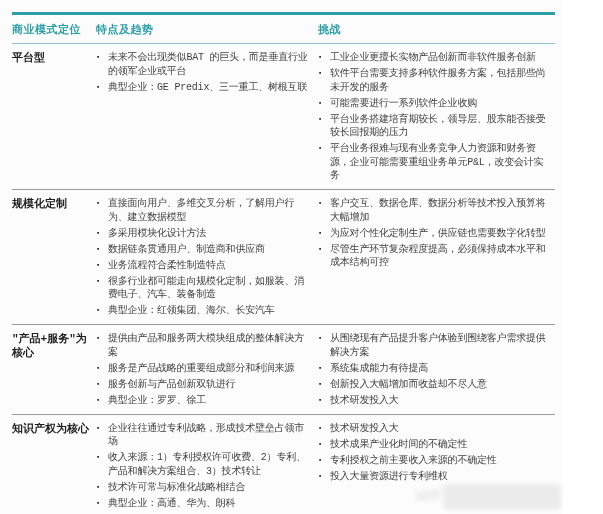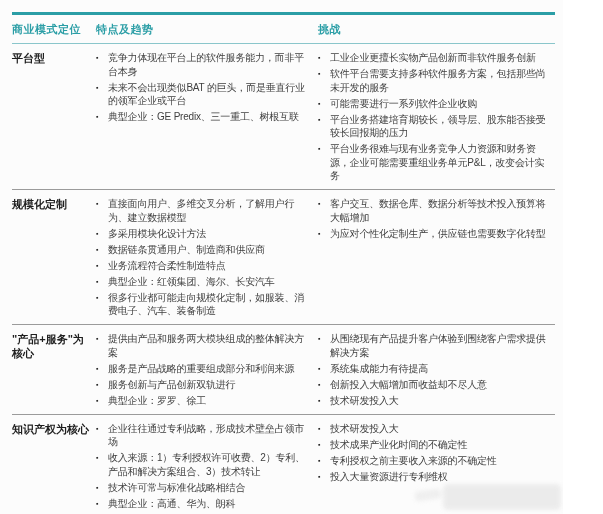--- a/index.html
+++ b/index.html
@@ -1,21 +1,21 @@
 <!DOCTYPE html>
 <html><head>
 <meta charset="utf-8">
 <style>
   * { box-sizing: border-box; }
   html,body { margin:0; padding:0; background:#ffffff; }
   .page {
     position:relative;
     width:563px; height:514px;
     background:#fcfcfc;
-    font-family:Liberation Sans, sans-serif;
+    font-family:Liberation Mono, monospace;
     padding:12px 8px 0 12px;
     overflow:hidden;
     color:#3f3f3f;
   }
   .accent-bar { height:3px; background:#2b9ea6; }
   .grid-row {
     display:grid;
     grid-template-columns:84px 222px 1fr;
   }
   .header-row { padding:7px 0 6px 0; border-bottom:1px solid #8ac6cb; }
@@ -60,24 +60,20 @@
     <div class="header-cell">特点及趋势</div>
     <div class="header-cell">挑战</div>
   </div>
 
   <div>
       <div class="grid-row section-row">
         <div class="section-label">平台型</div>
         <ul class="bullet-list">
           <li class="bullet-item">
             <span class="bullet">▪</span>
-            <span class="txt">竞争力体现在平台上的软件服务能力，而非平台本身</span>
-          </li>
-          <li class="bullet-item">
-            <span class="bullet">▪</span>
             <span class="txt">未来不会出现类似BAT 的巨头，而是垂直行业的领军企业或平台</span>
           </li>
           <li class="bullet-item">
             <span class="bullet">▪</span>
             <span class="txt">典型企业：GE Predix、三一重工、树根互联</span>
           </li>
         </ul>
         <ul class="bullet-list">
           <li class="bullet-item">
             <span class="bullet">▪</span>
@@ -115,35 +111,39 @@
           <li class="bullet-item">
             <span class="bullet">▪</span>
             <span class="txt">数据链条贯通用户、制造商和供应商</span>
           </li>
           <li class="bullet-item">
             <span class="bullet">▪</span>
             <span class="txt">业务流程符合柔性制造特点</span>
           </li>
           <li class="bullet-item">
             <span class="bullet">▪</span>
+            <span class="txt">很多行业都可能走向规模化定制，如服装、消费电子、汽车、装备制造</span>
+          </li>
+          <li class="bullet-item">
+            <span class="bullet">▪</span>
             <span class="txt">典型企业：红领集团、海尔、长安汽车</span>
           </li>
-          <li class="bullet-item">
-            <span class="bullet">▪</span>
-            <span class="txt">很多行业都可能走向规模化定制，如服装、消费电子、汽车、装备制造</span>
-          </li>
         </ul>
         <ul class="bullet-list">
           <li class="bullet-item">
             <span class="bullet">▪</span>
             <span class="txt">客户交互、数据仓库、数据分析等技术投入预算将大幅增加</span>
           </li>
           <li class="bullet-item">
             <span class="bullet">▪</span>
             <span class="txt">为应对个性化定制生产，供应链也需要数字化转型</span>
+          </li>
+          <li class="bullet-item">
+            <span class="bullet">▪</span>
+            <span class="txt">尽管生产环节复杂程度提高，必须保持成本水平和成本结构可控</span>
           </li>
         </ul>
       </div>
       <div class="grid-row section-row">
         <div class="section-label">"产品+服务"为核心</div>
         <ul class="bullet-list">
           <li class="bullet-item">
             <span class="bullet">▪</span>
             <span class="txt">提供由产品和服务两大模块组成的整体解决方案</span>
           </li>

